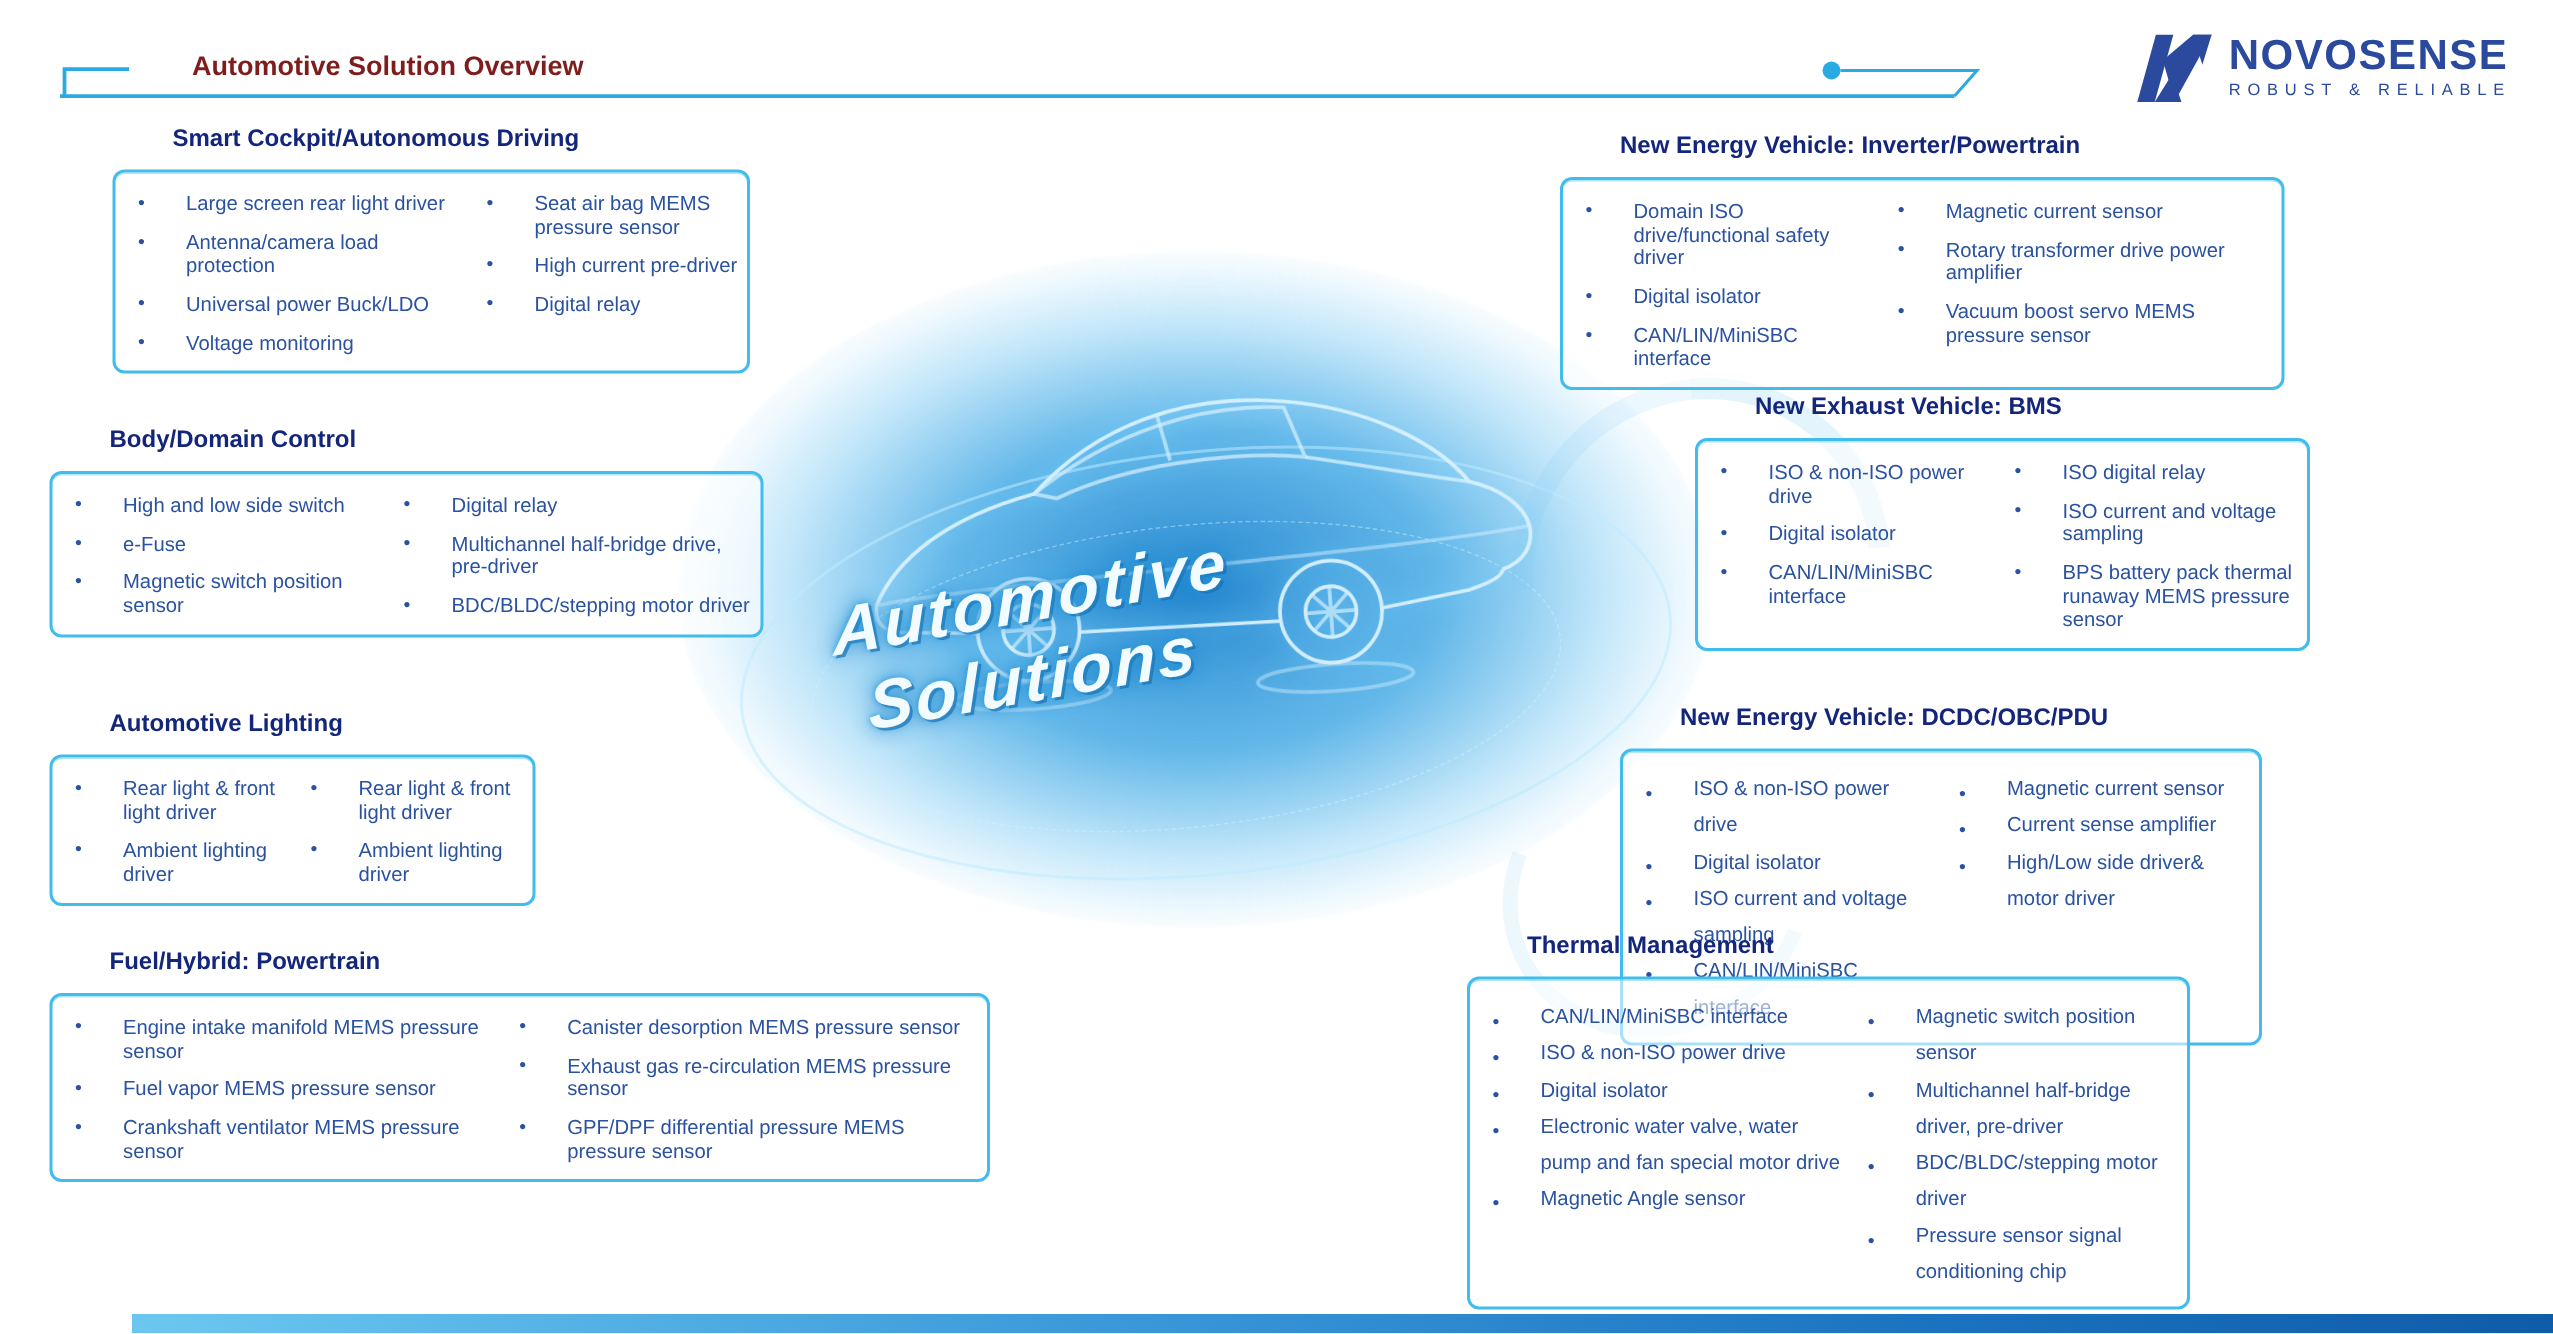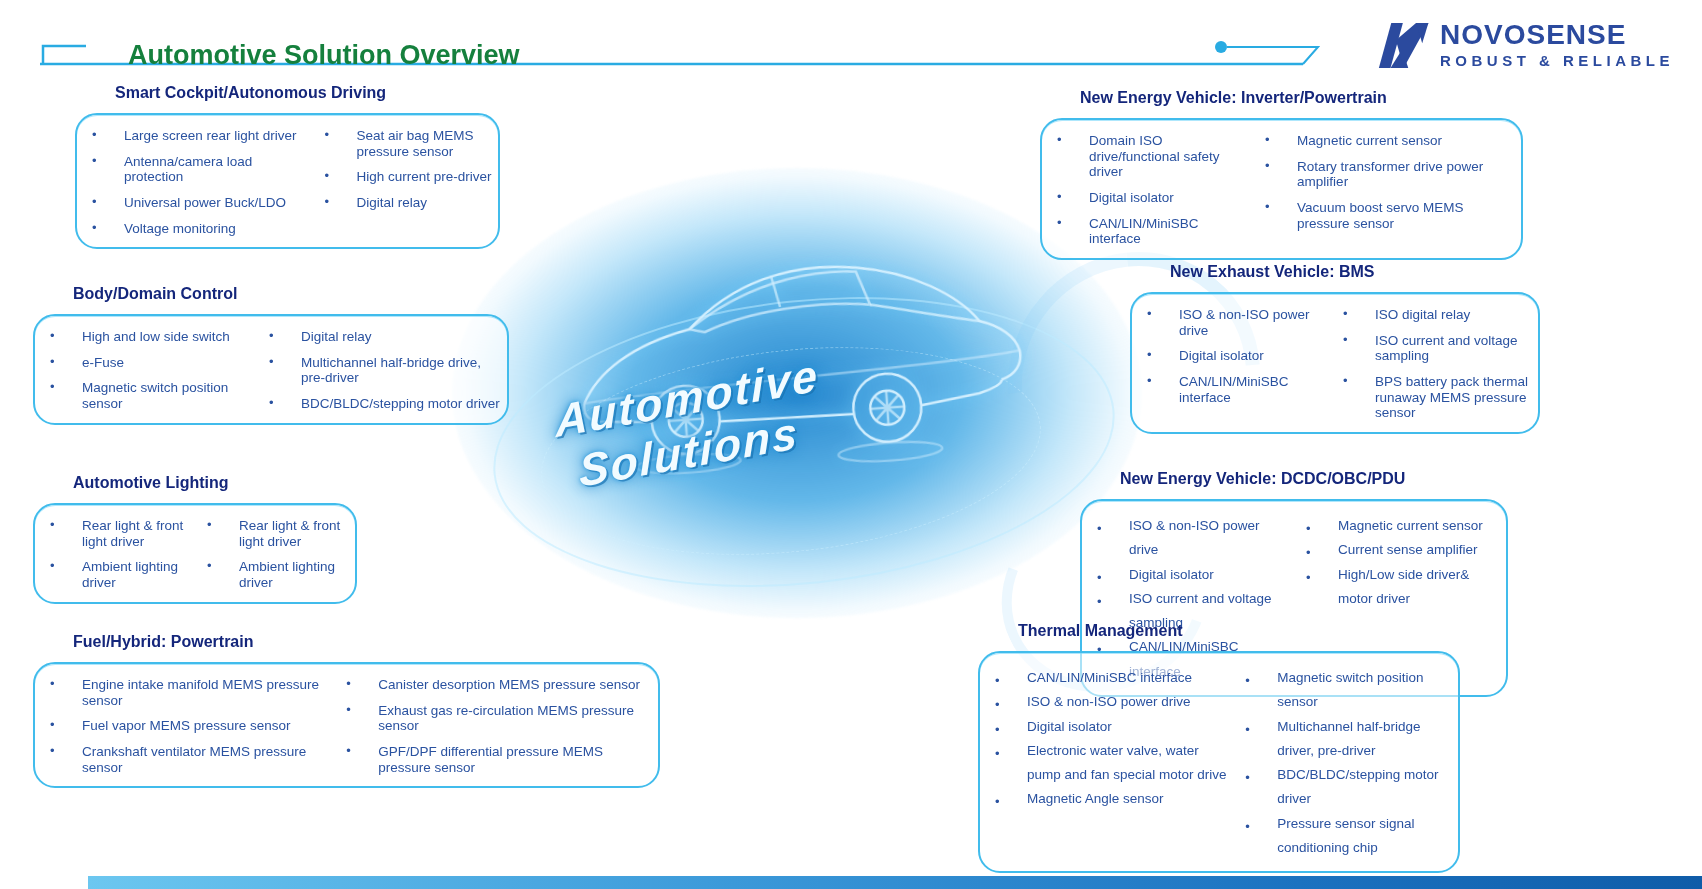--- a/index.html
+++ b/index.html
@@ -1,25 +1,25 @@
 <!DOCTYPE html>
 <html><head>
 <meta charset="utf-8">
 <style>
   html,body{margin:0;padding:0;background:#fff;}
   #page{position:relative;width:1702px;height:889px;overflow:hidden;
         font-family:"Liberation Sans","DejaVu Sans",sans-serif;background:#ffffff;}
 
   
-  .main-title{position:absolute;left:128px;top:22px;font-size:27px;font-weight:bold;color:#15803d;}
+  .main-title{position:absolute;left:128px;top:22px;font-size:18px;font-weight:bold;color:#7f1d1d;}
   .header-deco{position:absolute;left:0;top:0;width:1702px;height:80px;pointer-events:none;}
   .logo{position:absolute;right:28px;top:20px;display:flex;align-items:center;gap:10px;}
   .logo-text{display:flex;flex-direction:column;line-height:1;}
   .logo-name{font-size:28px;font-weight:bold;color:#2b4a9e;letter-spacing:1px;}
-  .logo-tag{font-size:15px;font-weight:bold;color:#2b4a9e;letter-spacing:4.5px;margin-top:4px;}
+  .logo-tag{font-size:11px;font-weight:normal;color:#2b4a9e;letter-spacing:4.5px;margin-top:4px;}
 
   
   .glow{position:absolute;left:452px;top:168px;width:690px;height:450px;border-radius:50%;
         background:radial-gradient(ellipse at 50% 50%, rgba(27,130,205,0.95) 0%, rgba(47,160,226,0.75) 34%,
                    rgba(84,186,240,0.35) 56%, rgba(140,210,248,0.12) 68%, rgba(255,255,255,0) 75%);
         filter:blur(1px);}
   .glow-ring{position:absolute;left:492px;top:300px;width:620px;height:280px;border-radius:50%;
         border:2px solid rgba(190,235,255,0.55);transform:rotate(-6deg);}
   .glow-ring2{position:absolute;left:540px;top:350px;width:500px;height:200px;border-radius:50%;
         border:1.5px dashed rgba(210,242,255,0.45);transform:rotate(-6deg);}
@@ -31,21 +31,21 @@
         text-shadow:0 0 14px #1c86cc,0 0 4px #2fa0e2,2px 2px 0 rgba(18,90,150,0.65);}
   .swoosh{position:absolute;border-radius:50%;pointer-events:none;}
   .sw1{left:1010px;top:250px;width:220px;height:230px;border:14px solid rgba(120,200,245,0.14);
        border-color:rgba(120,200,245,0.20) transparent transparent rgba(120,200,245,0.14);transform:rotate(40deg);}
   .sw2{left:1000px;top:500px;width:190px;height:170px;border:10px solid rgba(120,200,245,0.12);
        border-color:transparent transparent rgba(120,200,245,0.20) rgba(120,200,245,0.14);transform:rotate(-25deg);}
 
   
   .panel{position:absolute;}
   .sec-title{margin:0 0 11px 40px;font-size:16px;font-weight:bold;color:#14267b;}
-  .box{display:flex;border:2px solid #41bcec;border-radius:22px;background:rgba(255,255,255,0.55);
+  .box{display:flex;border:2px solid #41bcec;border-radius:8px;background:rgba(255,255,255,0.55);
        padding:13px 6px 11px 0;box-shadow:inset 0 1px 0 rgba(120,215,250,0.6);}
   .box ul{list-style:none;margin:0;padding:0;}
   .box li{position:relative;padding-left:47px;font-size:13.5px;color:#2a52a0;
           line-height:1.16;margin-bottom:10px;}
   .box li:last-child{margin-bottom:0;}
   .box li::before{content:"\2022";position:absolute;left:15px;top:-1px;font-size:13px;color:#2a52a0;}
 
   .s1{left:75px;top:84px;width:425px;}   .s1 .c1{width:56%;} .s1 .c2{width:44%;}
   .s2{left:33px;top:285px;width:476px;}  .s2 .c1{width:47%;} .s2 .c2{width:53%;}
   .s3{left:33px;top:474px;width:324px;}  .s3 .c1{width:50%;} .s3 .c2{width:50%;}

